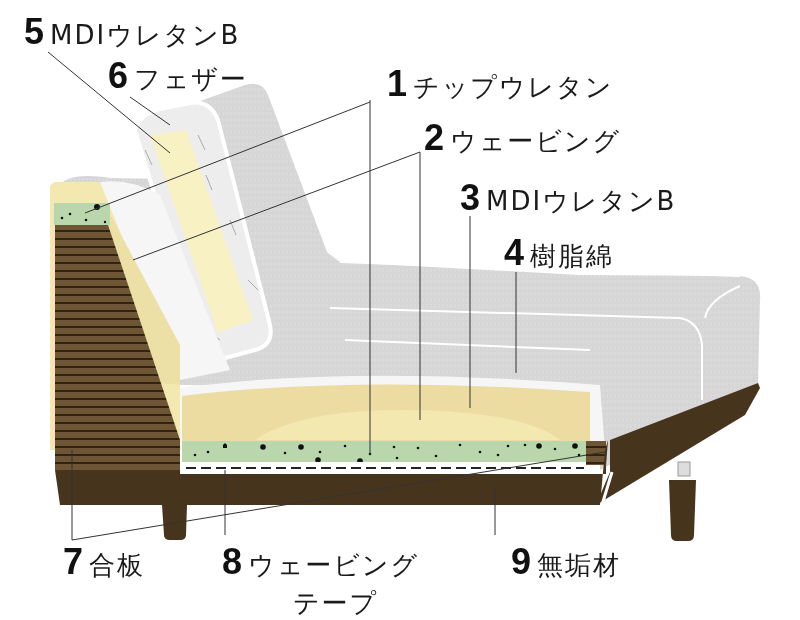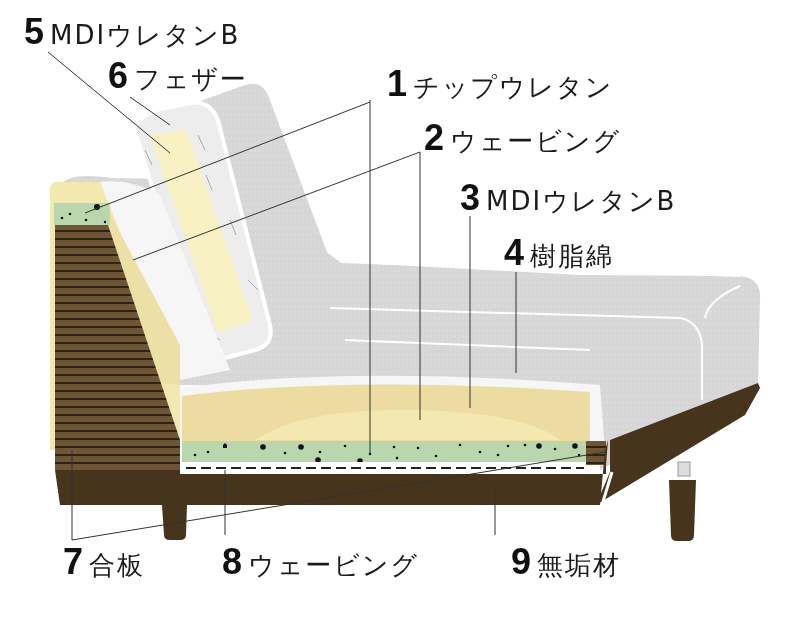--- a/index.html
+++ b/index.html
@@ -225,16 +225,17 @@
   <span class="num">3</span><span class="txt">MDIウレタンB</span>
 </div>
 <div class="label" style="left:504px;top:235px;text-align:right;">
   <span class="num">4</span><span class="txt">樹脂綿</span>
 </div>
 <div class="label" style="left:63px;top:544px;">
   <span class="num">7</span><span class="txt">合板</span>
 </div>
 <div class="label" style="left:222px;top:544px;text-align:center;">
   <span class="num">8</span><span class="txt">ウェービング</span>
+  <span class="txt2">テープ</span>
 </div>
 <div class="label" style="left:511px;top:544px;">
   <span class="num">9</span><span class="txt">無垢材</span>
 </div>
 
 </body></html>

